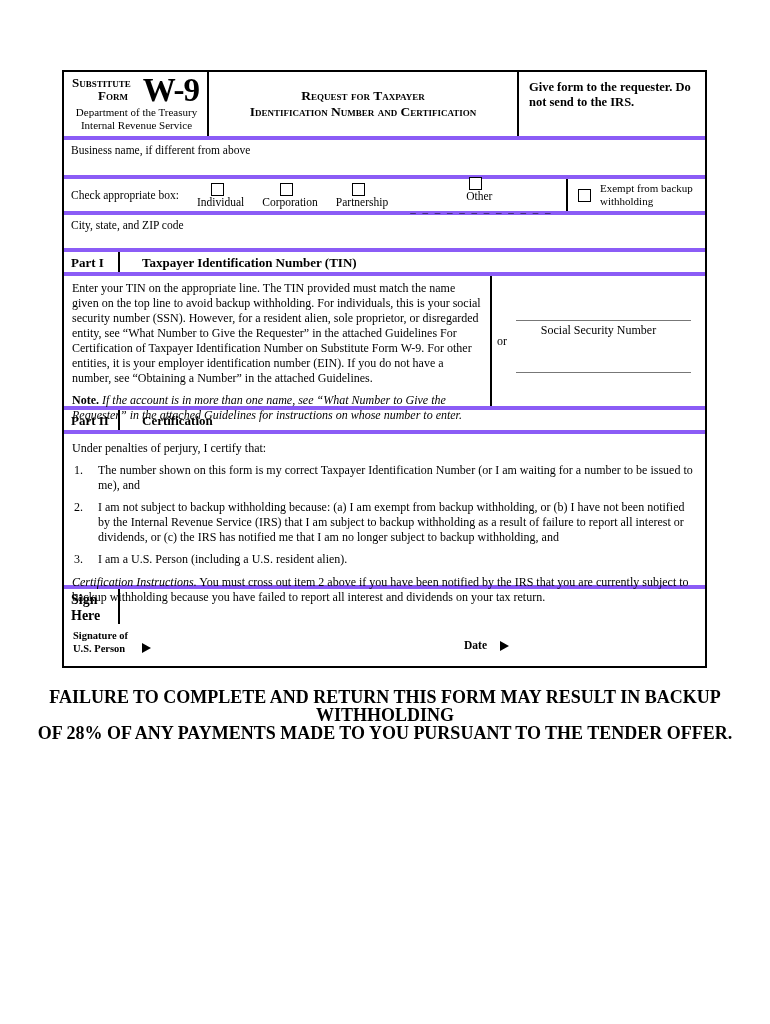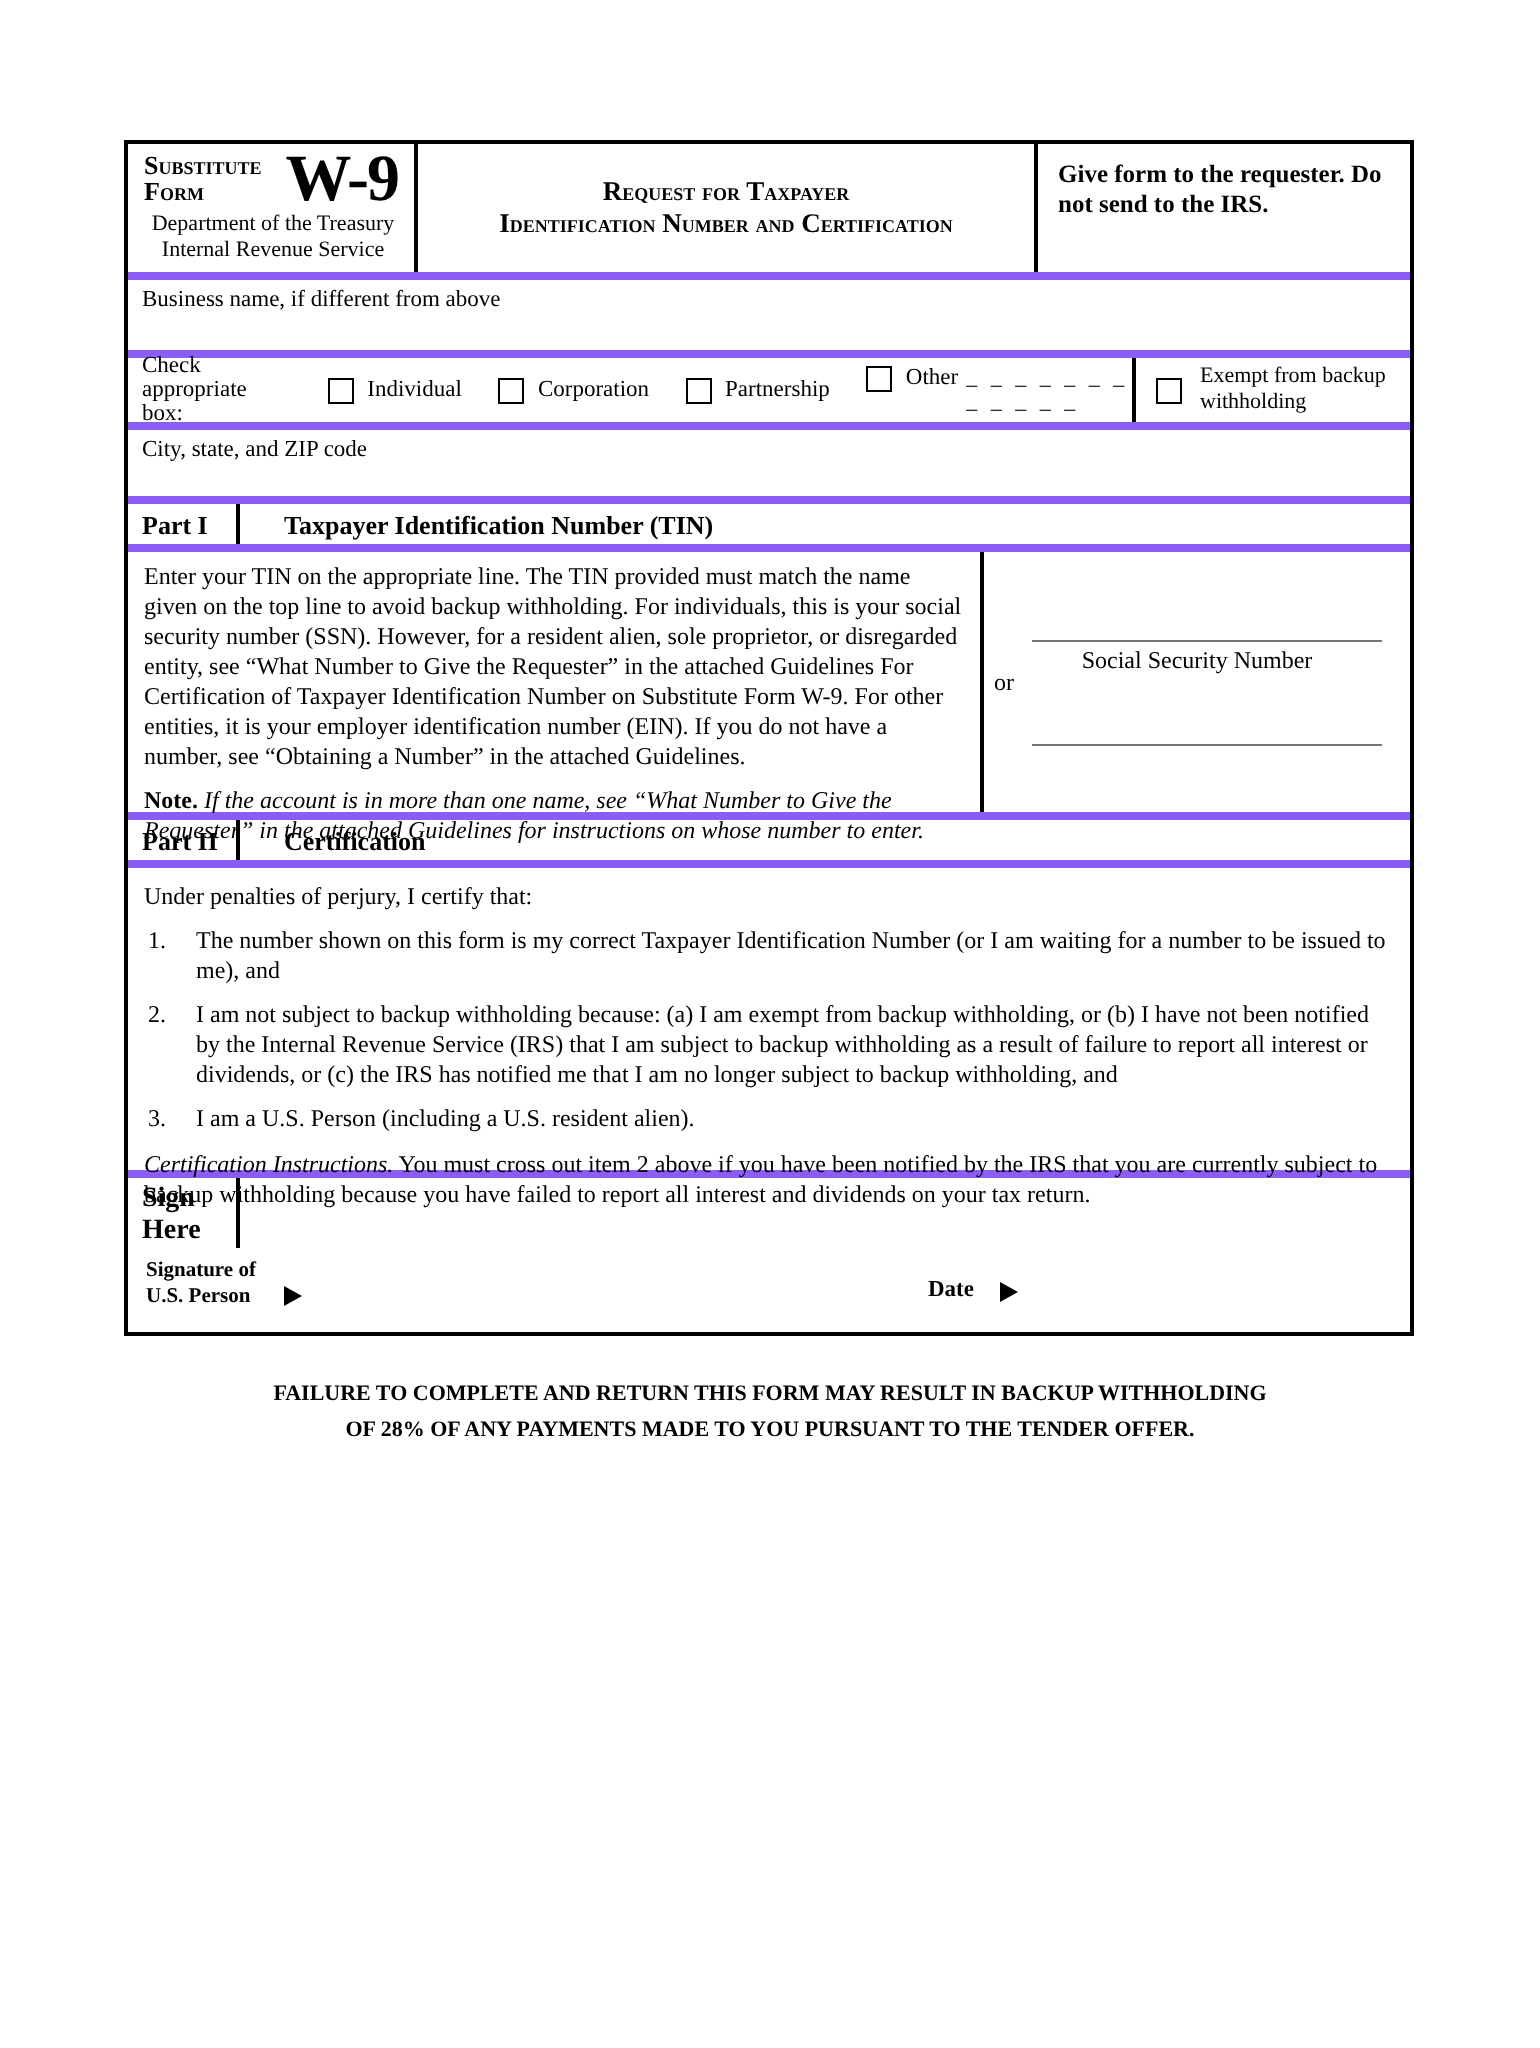--- a/index.html
+++ b/index.html
@@ -23,32 +23,32 @@
   .r-p2b  { height:155px; display:block; }
   .r-sign { height:38px; }
 
   .cell-r { border-right:2px solid #000; }
 
   
   .hc1 { width:145px; position:relative; padding:4px 6px 2px 8px; }
   .hc2 { width:310px; display:flex; flex-direction:column; justify-content:center; align-items:center; }
   .hc3 { flex:1; padding:8px 8px 0 10px; }
   .sc  { font-variant:small-caps; font-weight:bold; font-size:13px; line-height:13px; }
-  .form-word { }
+  .form-word { margin-left:26px; }
   .w9 { position:absolute; top:0px; right:8px; font-size:33px; font-weight:bold; letter-spacing:-1px; }
   .dept { font-size:11px; line-height:13px; text-align:center; margin-top:4px; }
   .main-title { font-variant:small-caps; font-weight:bold; font-size:13.5px; line-height:16px; text-align:center; }
   .give-form { font-weight:bold; font-size:12.5px; line-height:15px; }
 
   .field-label { font-size:11.5px; padding:4px 0 0 7px; }
 
   
   .check-left { flex:1; height:100%; display:flex; align-items:center; padding-left:7px; font-size:11.5px; }
   .checkbox { display:inline-block; width:13px; height:13px; border:1.5px solid #000; background:#fff; flex:none; }
-  .chk-item { display:flex; margin-left:18px; }
+  .chk-item { display:flex; align-items:center; margin-left:18px;flex-direction:column; }
   .chk-item .checkbox { margin-right:7px; }
   .dashes { margin-left:4px; letter-spacing:2px; font-size:11px; }
   .exempt-cell { width:137px; height:100%; display:flex; align-items:center; padding-left:10px; font-size:11px; line-height:13px; }
   .exempt-cell .checkbox { margin-right:9px; }
 
   
   .part-label { width:56px; font-weight:bold; font-size:13px; padding:3px 0 0 7px; }
   .part-title { flex:1; font-weight:bold; font-size:13px; padding:3px 0 0 22px; }
 
   
@@ -75,21 +75,21 @@
 
   
   .sign-label { width:56px; font-weight:bold; font-size:14px; line-height:16px; padding:3px 0 0 7px; }
   .sign-right { flex:1; position:relative; }
   .sig-block { position:absolute; left:9px; top:5px; font-weight:bold; font-size:10.5px; line-height:13px; }
   .tri { display:inline-block; width:0; height:0; border-top:5px solid transparent; border-bottom:5px solid transparent; border-left:9px solid #000; }
   .sig-arrow { position:absolute; left:78px; top:19px; }
   .date-label { position:absolute; left:400px; top:15px; font-weight:bold; font-size:11.5px; }
   .date-arrow { position:absolute; left:436px; top:17px; }
 
-  .footer { position:absolute; left:0; top:688px; width:770px; text-align:center; font-weight:bold; font-size:11px; line-height:18px; }
+  .footer { position:absolute; left:0; top:688px; width:770px; text-align:center; font-weight:bold; font-size:18px; line-height:18px; }
 </style>
 </head>
 <body>
 
 <div class="form-table">
 
   <div class="row r-head">
     <div class="hc1 cell-r">
       <div class="sc">Substitute</div>
       <div class="sc form-word">Form</div>

